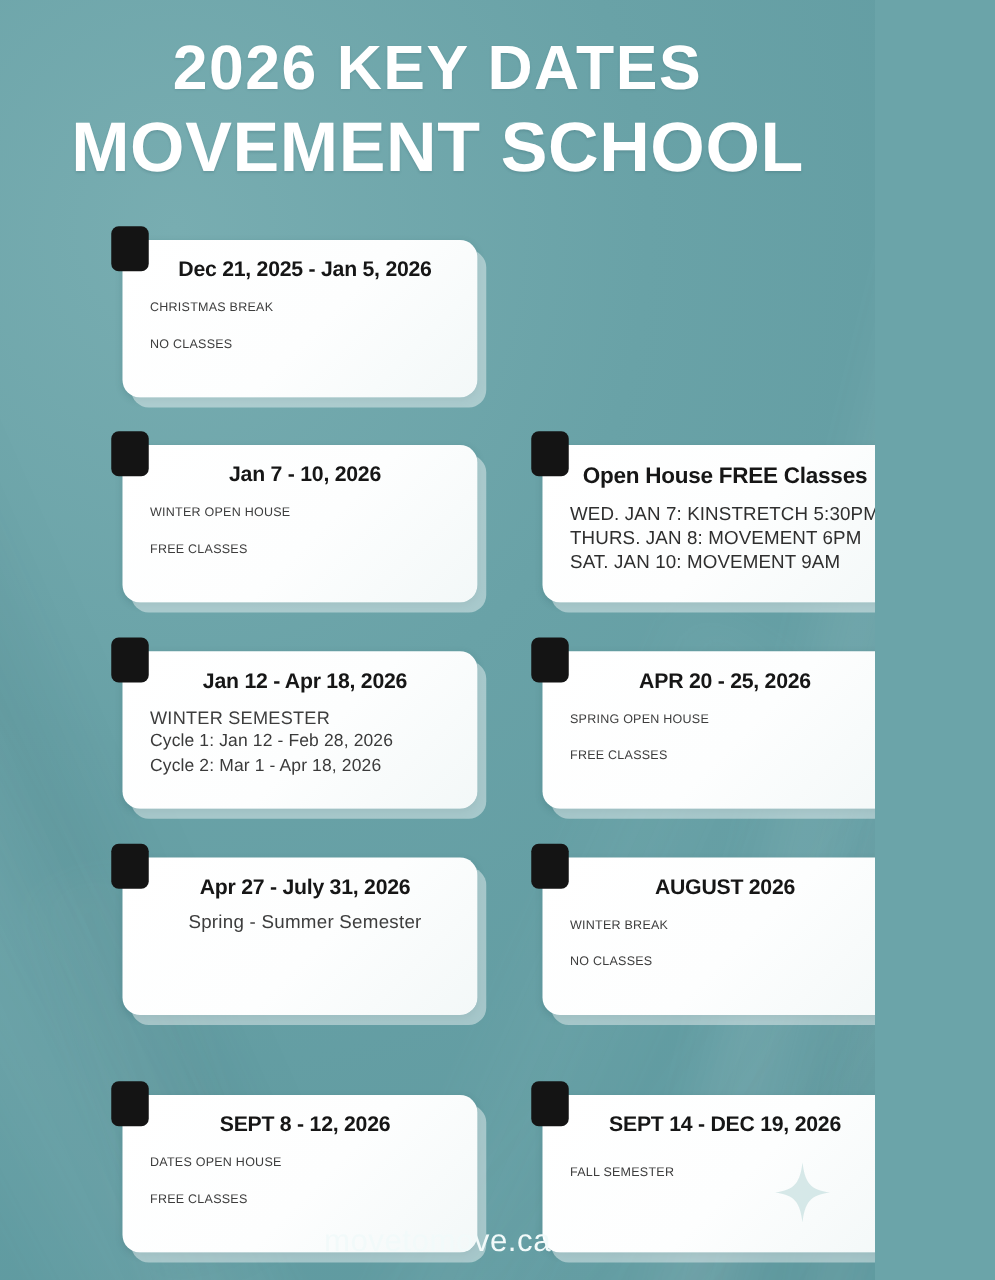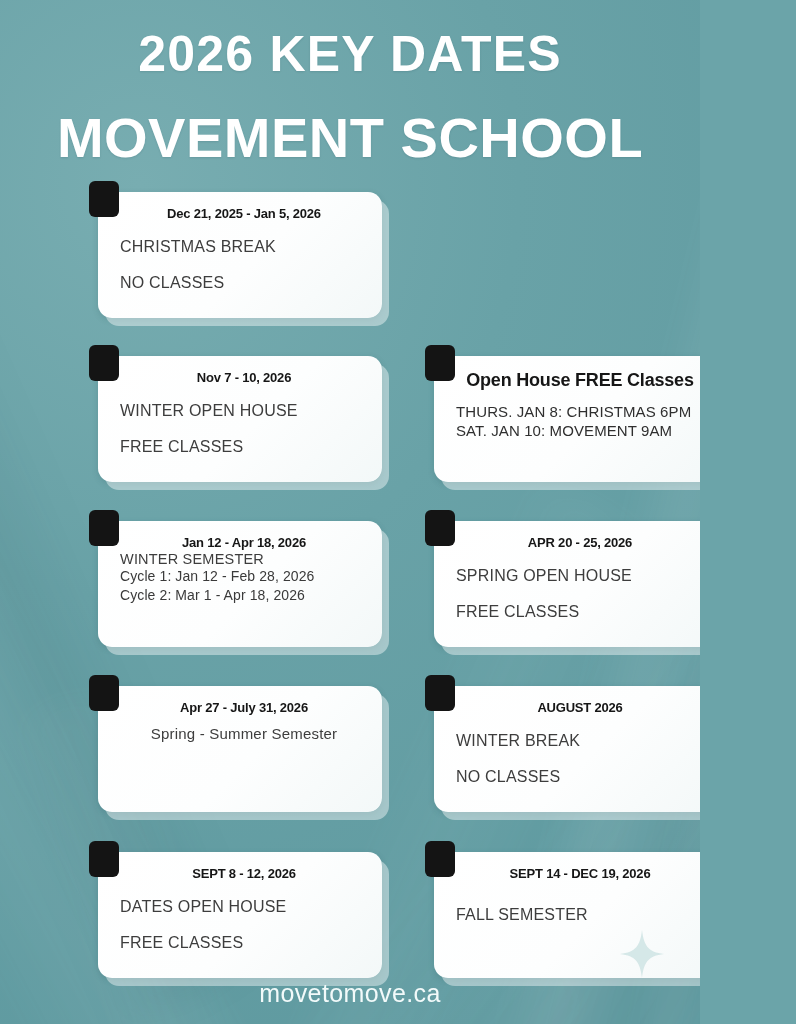--- a/index.html
+++ b/index.html
@@ -65,21 +65,21 @@
     line-height: 1.12;
     text-shadow: 0 1px 2px rgba(40,80,88,.18);
   }
   .title-line2 {
     font-family: "Liberation Sans", sans-serif;
     font-weight: bold;
     font-size: 56px;
     letter-spacing: 0.5px;
     color: #ffffff;
     line-height: 1.14;
-    margin-top: 24px;
+    margin-top: 4px;
     text-shadow: 0 1px 2px rgba(40,80,88,.18);
   }
 
   
   .grid {
     position: absolute;
     left: 0; top: 0;
     width: 796px; height: 1024px;
     z-index: 4;
   }
@@ -95,21 +95,21 @@
       0 2px 6px rgba(35,75,83,0.18);
     padding: 12px 14px 10px 22px;
   }
   .card.col-l { left: 98px; }
   .card.col-r { left: 434px; }
 
   .row1 { top: 192px; }
   .row2 { top: 356px; }
   .row3 { top: 521px; }
   .row4 { top: 686px; }
-  .row5 { top: 852px; }
+  .row5 { top: 876px; }
 
   .tab {
     position: absolute;
     left: -9px;
     top: -11px;
     width: 30px;
     height: 36px;
     background: #141414;
     border-radius: 6px;
     z-index: 3;
@@ -119,31 +119,31 @@
     position: relative;
     z-index: 2;
     height: 100%;
     display: flex;
     flex-direction: column;
   }
 
   .card-title {
     font-family: "Liberation Sans", sans-serif;
     font-weight: bold;
-    font-size: 13px;
+    font-size: 17px;
     letter-spacing: -0.2px;
     color: #161616;
     text-align: center;
     line-height: 1.2;
     margin-top: 2px;
   }
 
   .card-sub {
     font-family: "Liberation Sans", sans-serif;
-    font-size: 16px;
+    font-size: 10px;
     color: #3d3d3d;
     letter-spacing: 0.2px;
     margin-top: 14px;
     line-height: 1.35;
   }
   .card-sub2 {
     margin-top: 15px;
   }
 
   
@@ -152,20 +152,21 @@
     margin-top: 10px;
     font-size: 15px;
     color: #2f2f2f;
     line-height: 1.28;
     text-align: left;
     letter-spacing: 0.1px;
   }
 
   
   .card.semester .sem-head {
+    margin-top: 12px;
     font-size: 14.5px;
     color: #3d3d3d;
     letter-spacing: 0.2px;
   }
   .card.semester .cycle {
     font-size: 14px;
     color: #3a3a3a;
     line-height: 1.42;
     letter-spacing: 0.1px;
   }
@@ -236,32 +237,33 @@
       <div class="card-body">
         <div class="card-title">Dec 21, 2025 - Jan 5, 2026</div>
         <div class="card-sub">CHRISTMAS BREAK</div>
         <div class="card-sub card-sub2">NO CLASSES</div>
       </div>
     </div>
 
     <div class="card col-l row2">
       <div class="tab"></div>
       <div class="card-body">
-        <div class="card-title">Nov 7 - 10, 2026</div>
+        <div class="card-title">Jan 7 - 10, 2026</div>
         <div class="card-sub">WINTER OPEN HOUSE</div>
         <div class="card-sub card-sub2">FREE CLASSES</div>
       </div>
     </div>
 
     <div class="card col-r row2 openhouse">
       <div class="tab"></div>
       <div class="card-body">
         <div class="card-title">Open House FREE Classes</div>
         <div class="oh-lines">
-          <div>THURS. JAN 8: CHRISTMAS 6PM</div>
+          <div>WED. JAN 7: KINSTRETCH 5:30PM</div>
+          <div>THURS. JAN 8: MOVEMENT 6PM</div>
           <div>SAT. JAN 10: MOVEMENT 9AM</div>
         </div>
       </div>
     </div>
 
     <div class="card col-l row3 semester">
       <div class="tab"></div>
       <div class="card-body">
         <div class="card-title">Jan 12 - Apr 18, 2026</div>
         <div class="sem-head">WINTER SEMESTER</div>

